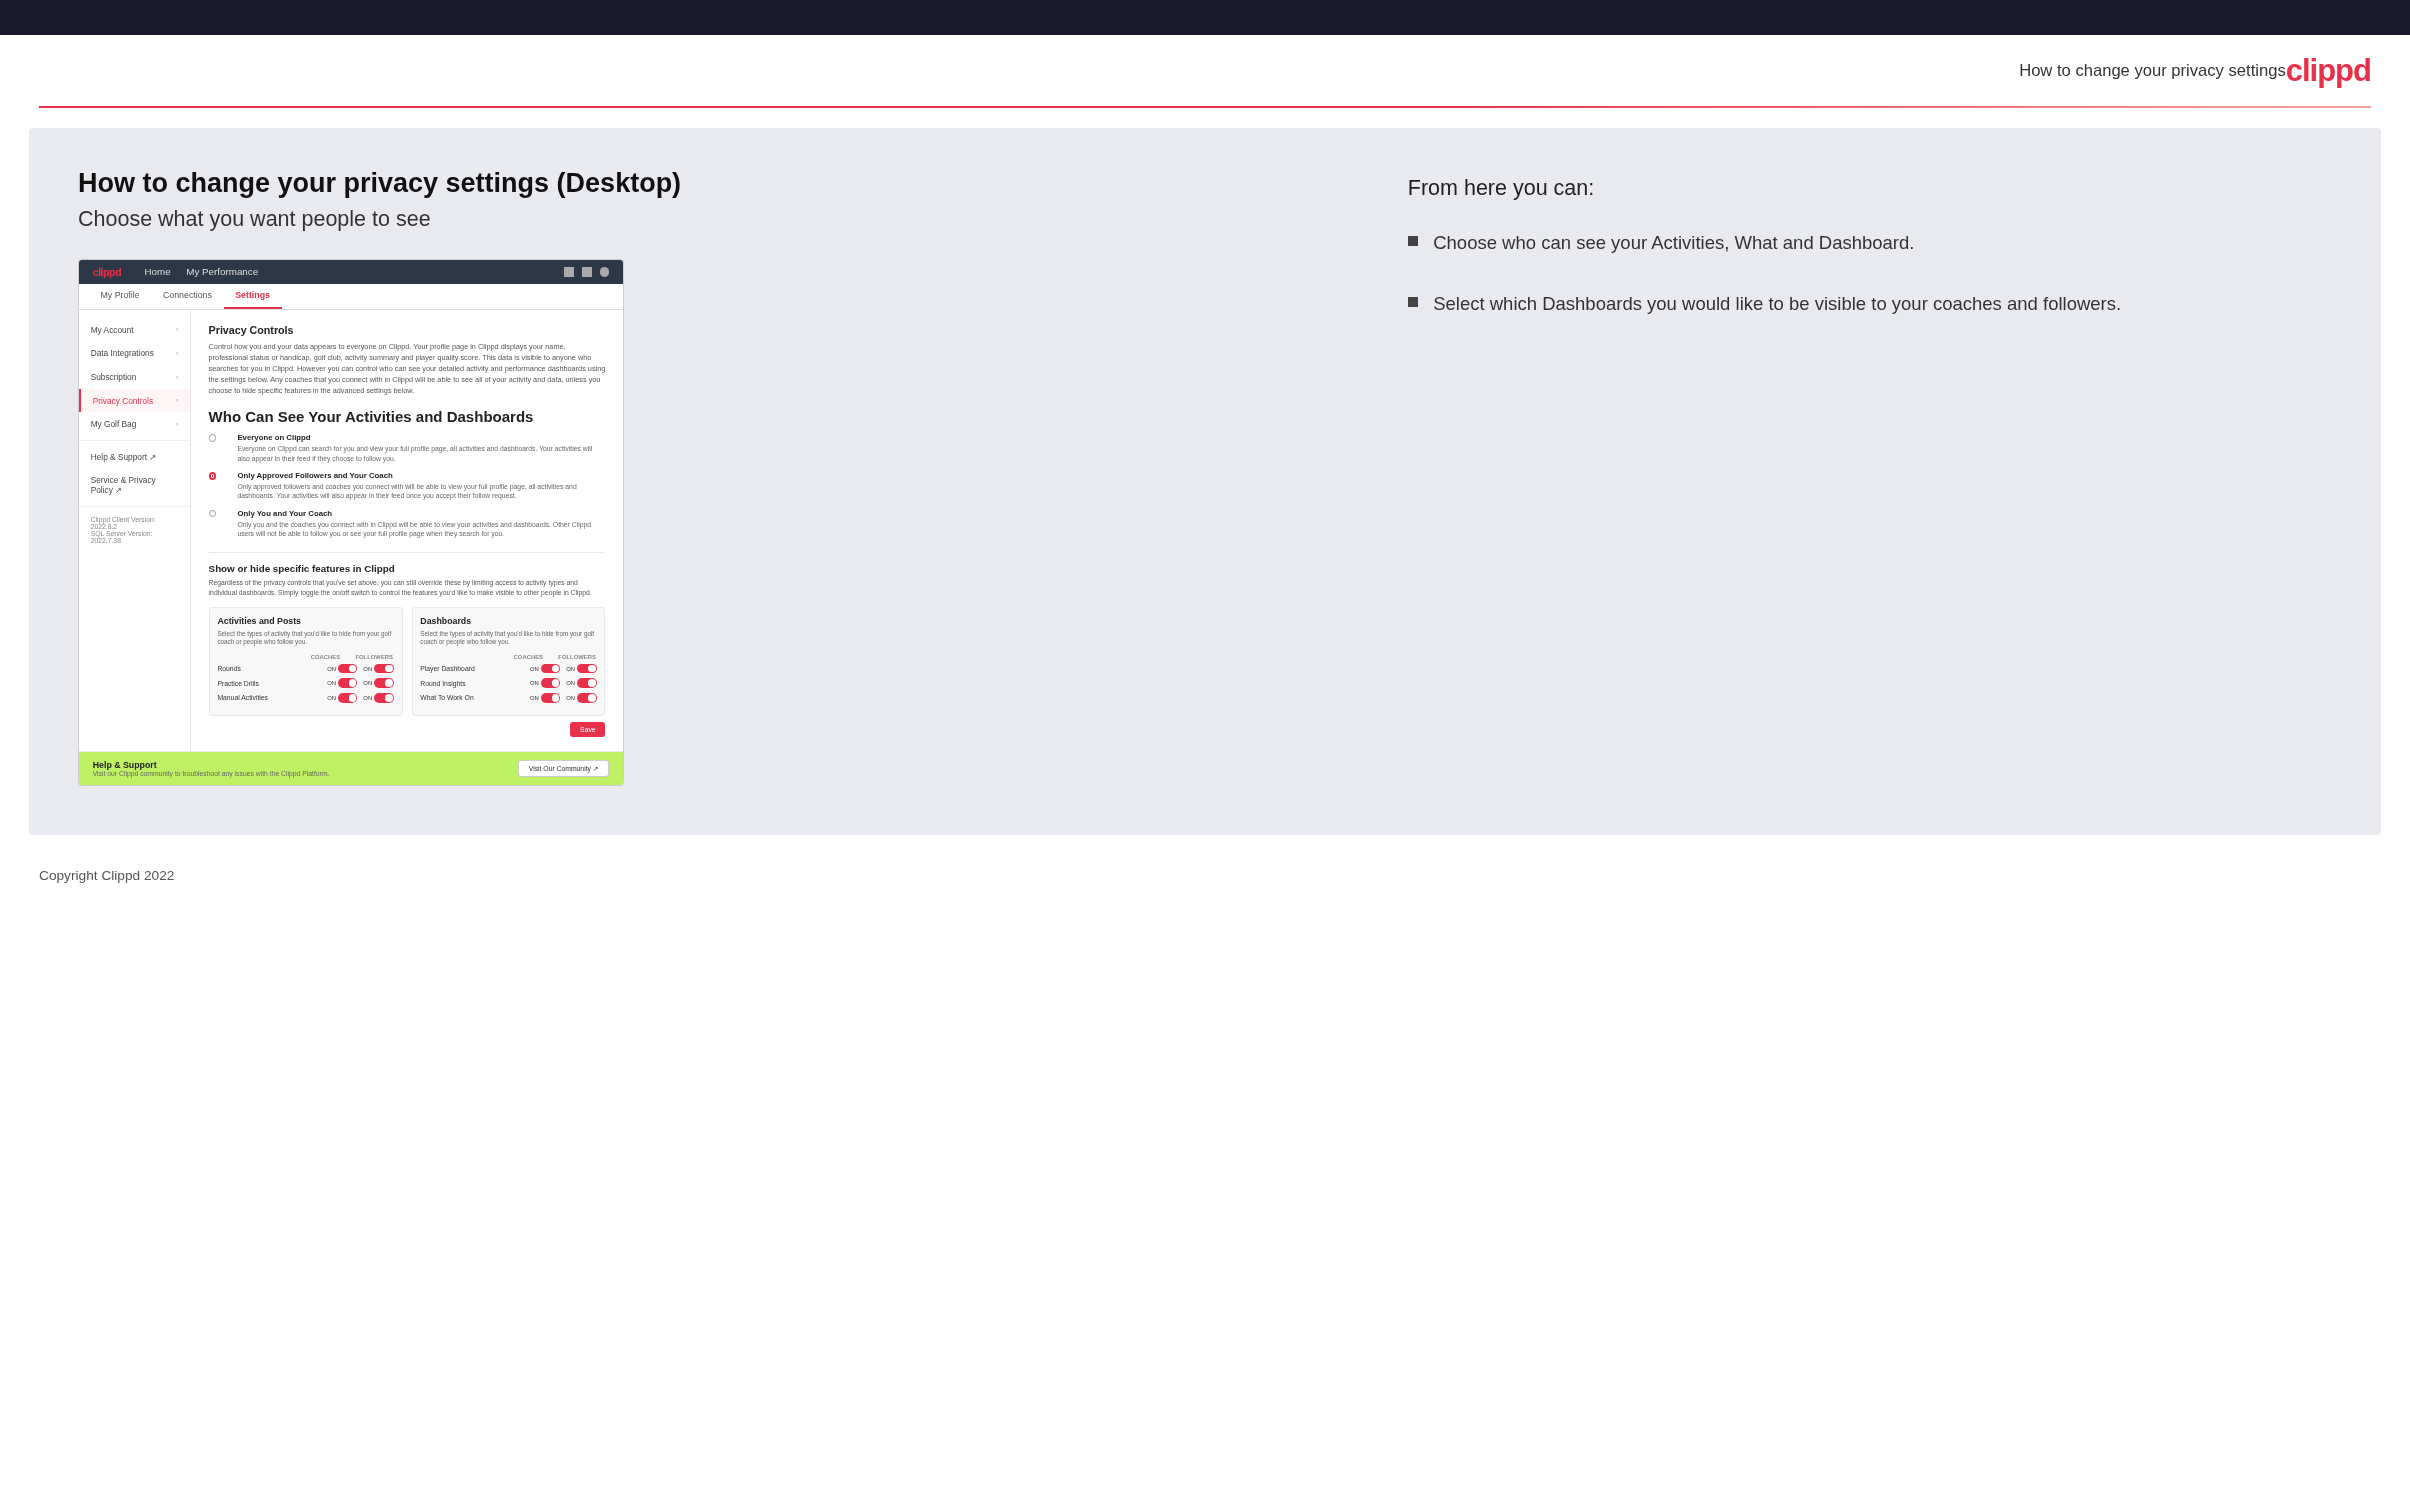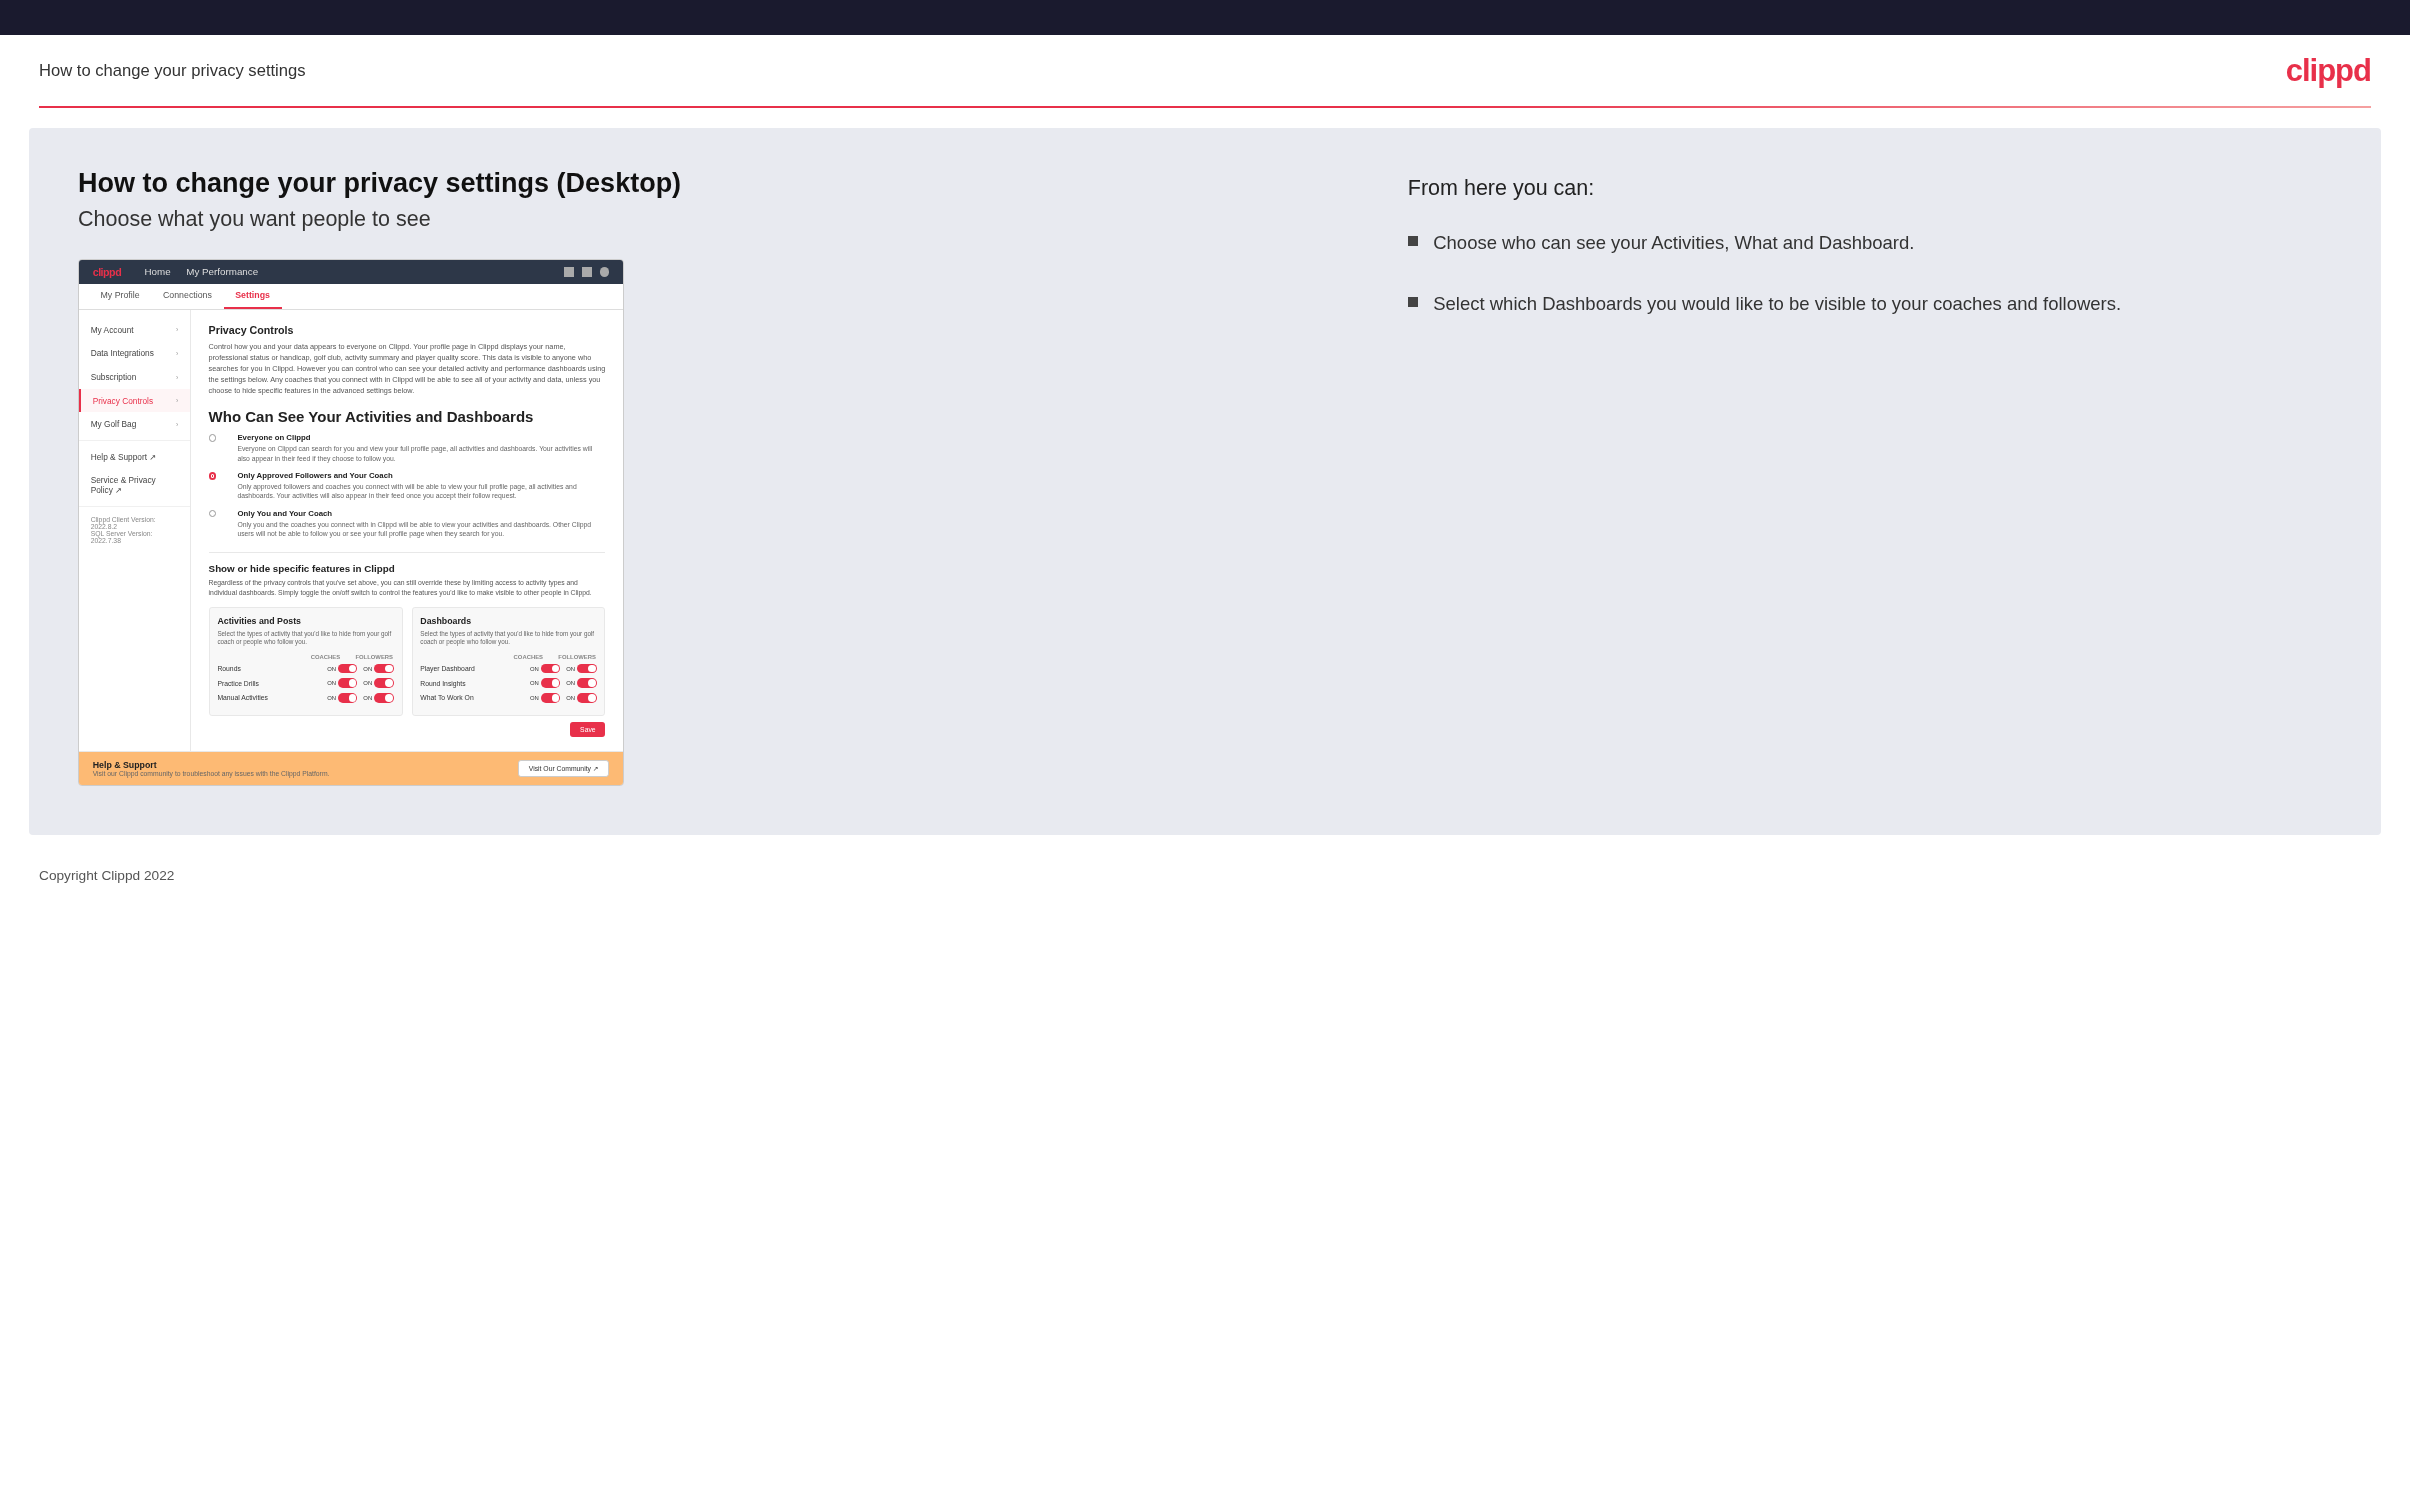--- a/index.html
+++ b/index.html
@@ -14,21 +14,21 @@
     .top-bar {
       background: #1a1a2e;
       height: 35px;
       width: 100%;
     }
 
     
     .header {
       display: flex;
       align-items: center;
-      justify-content: space-between;
+      justify-content: flex-end;
       padding: 17.6px 39px;
       background: #fff;
     }
     .header-title {
       font-size: 16.6px;
       color: #333;
       font-weight: 400;
     }
     .logo {
       font-size: 31px;
@@ -350,21 +350,21 @@
       padding: 3.9px 9.8px;
       border-radius: 2.9px;
       cursor: pointer;
     }
 
     .mock-help-section {
       display: flex;
       align-items: center;
       justify-content: space-between;
       padding: 7.8px 13.7px;
-      background: #fdba74;
+      background: #bef264;
       border-top: 1px solid #e8e8e8;
     }
     .mock-help-text-col {}
     .mock-help-title {
       font-size: 8.8px;
       font-weight: 600;
       color: #222;
     }
     .mock-help-desc {
       font-size: 6.8px;

